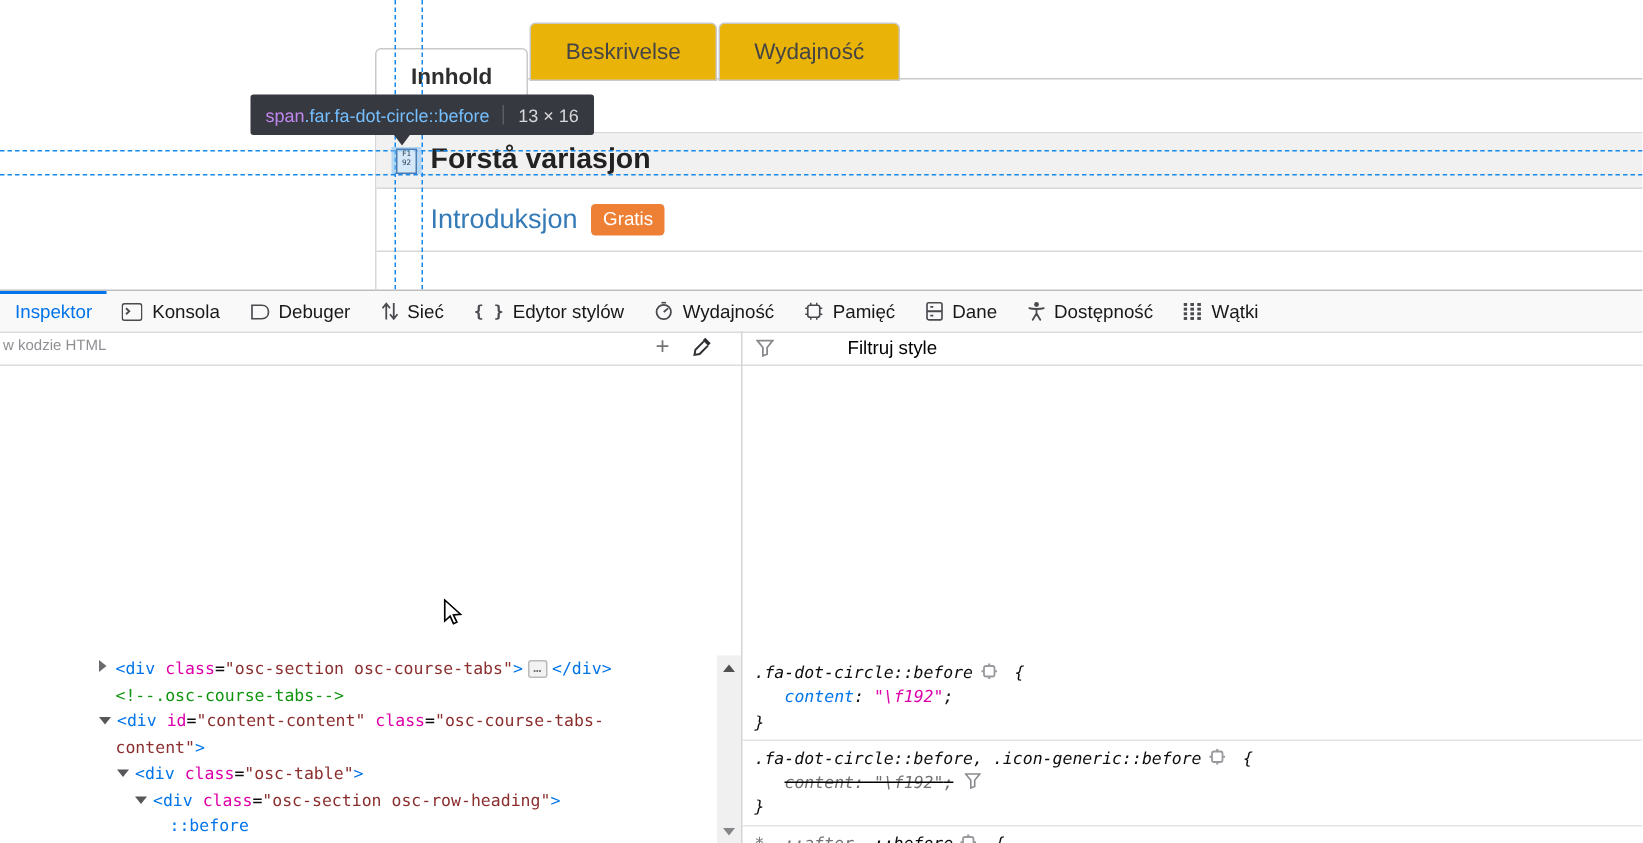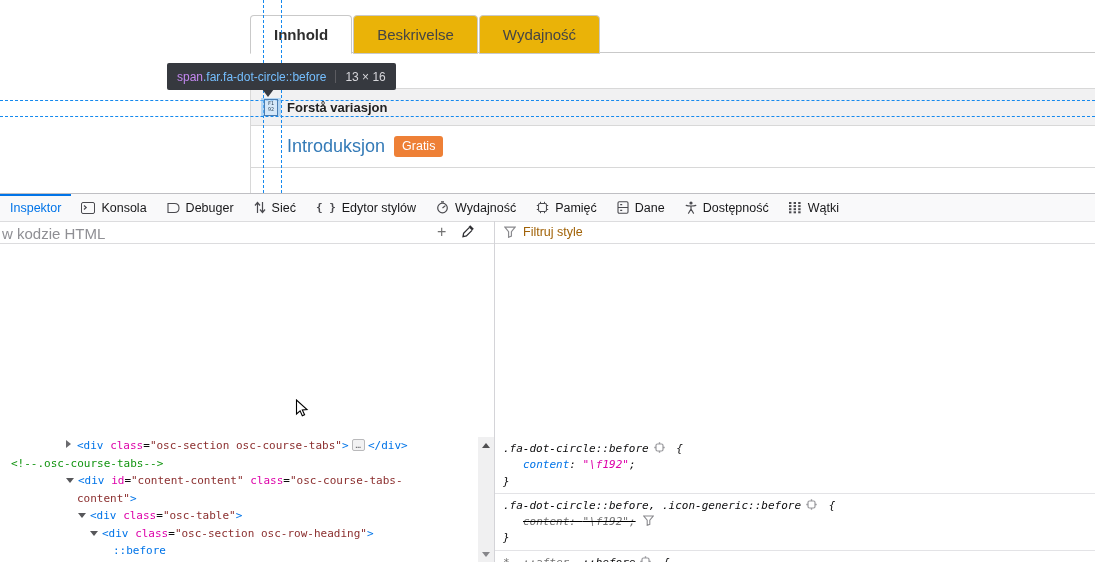--- a/index.html
+++ b/index.html
@@ -5,25 +5,25 @@
   html,body{margin:0;padding:0;}
   body{width:1095px;height:562px;position:relative;overflow:hidden;background:#fff;
        font-family:"Liberation Sans",sans-serif;-webkit-font-smoothing:antialiased;}
   
   .page-area{position:absolute;left:0;top:0;width:1095px;height:193px;background:#fff;overflow:hidden;}
   .tab-strip-line{position:absolute;left:250px;right:0;top:52px;height:1px;background:#c9c9c9;}
   .course-tabs{position:absolute;left:250px;top:15px;display:flex;z-index:2;}
   .ctab{height:37px;display:flex;align-items:center;padding:0 23px;margin-right:1px;
         border:1px solid #c9c9c9;border-radius:4px 4px 0 0;background:#eab308;color:#454545;
         font-size:15px;font-weight:400;cursor:pointer;}
-  .ctab.active{background:#fff;border-bottom-color:#fff;color:#2e2e2e;font-weight:700;position:relative;z-index:3;}
+  .ctab.active{background:#fff;border-bottom-color:#fff;color:#2e2e2e;font-weight:700;position:relative;z-index:3;margin-top:17px;}
   .course-table{position:absolute;left:250px;top:88px;right:0;height:105px;
                 border-left:1px solid #d8d8d8;border-top:1px solid #d8d8d8;}
   .row-heading{height:36px;background:#f1f1f2;border-bottom:1px solid #d8d8d8;
-               display:flex;align-items:center;padding-left:36px;font-size:13px;font-weight:700;color:#222;}
+               display:flex;align-items:center;padding-left:36px;font-size:19px;font-weight:700;color:#222;}
   .row-item{height:41px;border-bottom:1px solid #d8d8d8;display:flex;align-items:center;padding-left:36px;}
   .row-link{color:#337ab7;font-size:18px;text-decoration:none;cursor:pointer;}
   .badge{margin-left:9px;background:#ee8036;color:#fff;font-size:12.5px;padding:3px 8px 4px;border-radius:3px;}
   
   .guide-h{position:absolute;left:0;right:0;height:0;border-top:1px dashed #1589ee;z-index:4;}
   .guide-v{position:absolute;top:0;height:193px;width:0;border-left:1px dashed #1589ee;z-index:4;}
   .node-highlight{position:absolute;left:261px;top:98px;width:20px;height:18px;
                   background:rgba(128,192,245,.55);z-index:5;display:flex;align-items:center;justify-content:center;}
   .glyph-box{width:12px;height:15px;border:1px solid #4a7db1;background:rgba(255,255,255,.45);
              font-family:"DejaVu Sans Mono",monospace;font-size:5px;line-height:6px;color:#1f3a52;
@@ -38,26 +38,26 @@
                  border-left:6px solid transparent;border-right:6px solid transparent;border-top:8px solid #36393f;}
   
   .devtools{position:absolute;left:0;top:193px;width:1095px;height:369px;background:#fff;
             border-top:1px solid #bfbfc3;box-sizing:border-box;}
   .dt-tabs{height:27px;background:#f9f9fa;border-bottom:1px solid #dcdcde;display:flex;align-items:stretch;}
   .dt-tab{display:flex;align-items:center;padding:0 10px;font-size:12.5px;color:#18181a;cursor:pointer;gap:6px;}
   .dt-tab.active{box-shadow:inset 0 2px 0 #0074e8;color:#0074e8;}
   .dt-icon{display:inline-flex;align-items:center;color:#4a4a4f;}
   .brace-icon{font-family:"DejaVu Sans Mono",monospace;font-weight:700;font-size:11px;color:#4a4a4f;}
   .dt-toolbar{height:21px;border-bottom:1px solid #dcdcde;position:relative;}
-  .search-placeholder{position:absolute;left:2px;top:3px;font-size:15px;color:#8f8f94;}
+  .search-placeholder{position:absolute;left:2px;top:3px;font-size:10px;color:#8f8f94;}
   .tb-btn{position:absolute;top:2px;cursor:pointer;}
   .plus-btn{left:437px;font-size:16px;line-height:16px;color:#737373;}
   .dropper-btn{left:461px;}
   .filter-box{position:absolute;left:504px;top:3px;display:flex;align-items:center;gap:7px;}
-  .filter-box span{font-size:12.5px;color:#a16207;}
+  .filter-box span{font-size:12.5px;color:#000000;margin-left:42px;}
   .vsep{position:absolute;left:494px;top:221px;bottom:0;width:1px;background:#d4d4d8;z-index:3;}
   
   .markup-pane{position:absolute;left:0;top:243px;width:478px;bottom:0;overflow:hidden;
                font-family:"DejaVu Sans Mono",monospace;font-size:11px;}
   .m-line{height:17.5px;line-height:17.5px;white-space:nowrap;cursor:pointer;}
   .arr{display:inline-block;width:0;height:0;margin-right:4px;vertical-align:1px;}
   .arr-v{border-left:4px solid transparent;border-right:4px solid transparent;border-top:5px solid #57575a;}
   .arr-r{border-top:4px solid transparent;border-bottom:4px solid transparent;border-left:5px solid #6a6a6e;margin-right:6px;}
   .arr-n{width:7px;margin-right:4px;}
   .tok-b{color:#0074e8;} .tok-m{color:#dd00a9;} .tok-r{color:#8b2e2e;}
@@ -227,21 +227,21 @@
     <span class="filter-box">
       <svg width="12" height="12" viewBox="0 0 11 11">
           <path d="M0.8 1 H10.2 L6.8 5.2 V9.3 L4.2 10.3 V5.2 Z" fill="none" stroke="#8a8a8e" stroke-width="1.1"></path>
         </svg>
       <span>Filtruj style</span>
     </span>
   </div>
 
   <div class="markup-pane" id="markup">
       <div class="m-line" style="padding-left: 66px;"><span class="arr arr-r"></span><span class="tok-b">&lt;div </span><span class="tok-m">class</span><span class="tok-k">=</span><span class="tok-r">"osc-section osc-course-tabs"</span><span class="tok-b">&gt;</span><span class="ellipsis-badge">…</span><span class="tok-b">&lt;/div&gt;</span></div>
-      <div class="m-line" style=""><span class="arr arr-n"></span><span class="tok-g">&lt;!--.osc-course-tabs--&gt;</span></div>
+      <div class="m-line" style="padding-left: 66px;"><span class="arr arr-n"></span><span class="tok-g">&lt;!--.osc-course-tabs--&gt;</span></div>
       <div class="m-line" style="padding-left: 66px;"><span class="arr arr-v"></span><span class="tok-b">&lt;div </span><span class="tok-m">id</span><span class="tok-k">=</span><span class="tok-r">"content-content"</span><span class="tok-k"> </span><span class="tok-m">class</span><span class="tok-k">=</span><span class="tok-r">"osc-course-tabs-</span></div>
       <div class="m-line" style="padding-left: 66px;"><span class="arr arr-n"></span><span class="tok-r">content"</span><span class="tok-b">&gt;</span></div>
       <div class="m-line" style="padding-left: 78px;"><span class="arr arr-v"></span><span class="tok-b">&lt;div </span><span class="tok-m">class</span><span class="tok-k">=</span><span class="tok-r">"osc-table"</span><span class="tok-b">&gt;</span></div>
       <div class="m-line" style="padding-left: 90px;"><span class="arr arr-v"></span><span class="tok-b">&lt;div </span><span class="tok-m">class</span><span class="tok-k">=</span><span class="tok-r">"osc-section osc-row-heading"</span><span class="tok-b">&gt;</span></div>
       <div class="m-line" style="padding-left: 102px;"><span class="arr arr-n"></span><span class="tok-b">::before</span></div>
       <div class="m-line" style="padding-left: 102px;"><span class="tok-b">&lt;div </span><span class="tok-m">class</span><span class="tok-k">=</span><span class="tok-r">"block12 p-left-x"</span><span class="tok-b">&gt;</span></div>
     </div>
 
   <div class="m-scrollbar">
     <div class="sb-up"></div>

